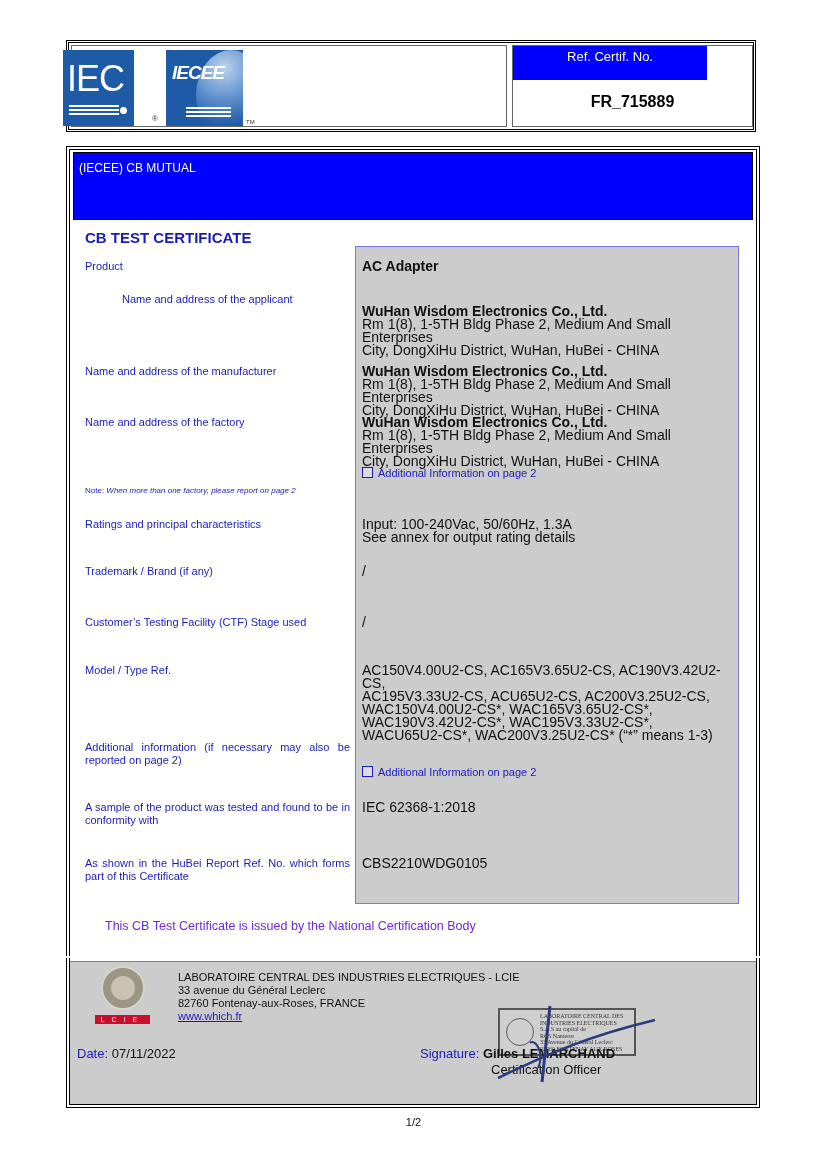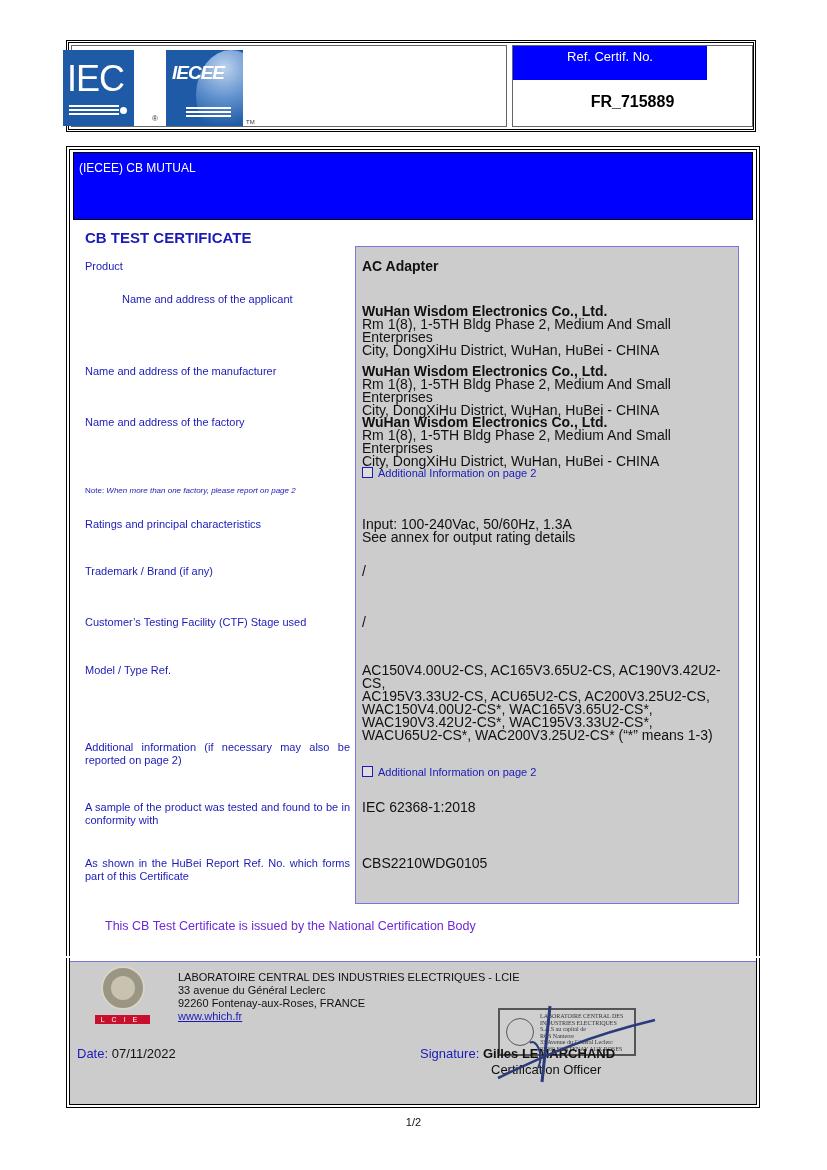--- a/index.html
+++ b/index.html
@@ -164,21 +164,21 @@
 
 <div class="abs foot-frame"></div>
 <div class="abs foot-panel"></div>
 <div class="abs bv-logo">
     <div class="bv-inner"></div>
   </div>
 <div class="abs lcie-bar">LCIE</div>
 <div class="abs lab-text">
   <span>LABORATOIRE CENTRAL DES INDUSTRIES ELECTRIQUES - LCIE</span><br>
   <span>33 avenue du Général Leclerc</span><br>
-  <span>92260 Fontenay-aux-Roses, FRANCE</span><br>
+  <span>82760 Fontenay-aux-Roses, FRANCE</span><br>
   <a>www.which.fr</a>
 </div>
 
 <div class="abs date-lbl">
   <span>Date: </span><span class="v">07/11/2022</span>
 </div>
 
 <div class="abs stamp">
   <div class="stamp-seal"></div>
   <div class="stamp-text">

